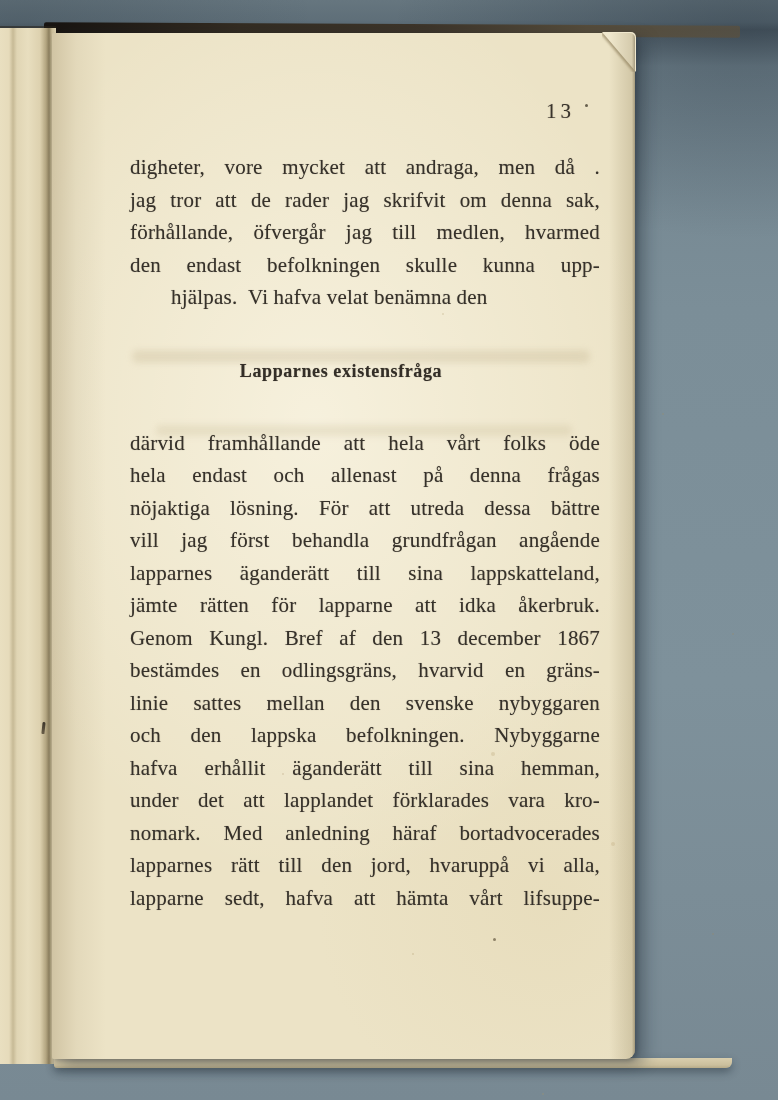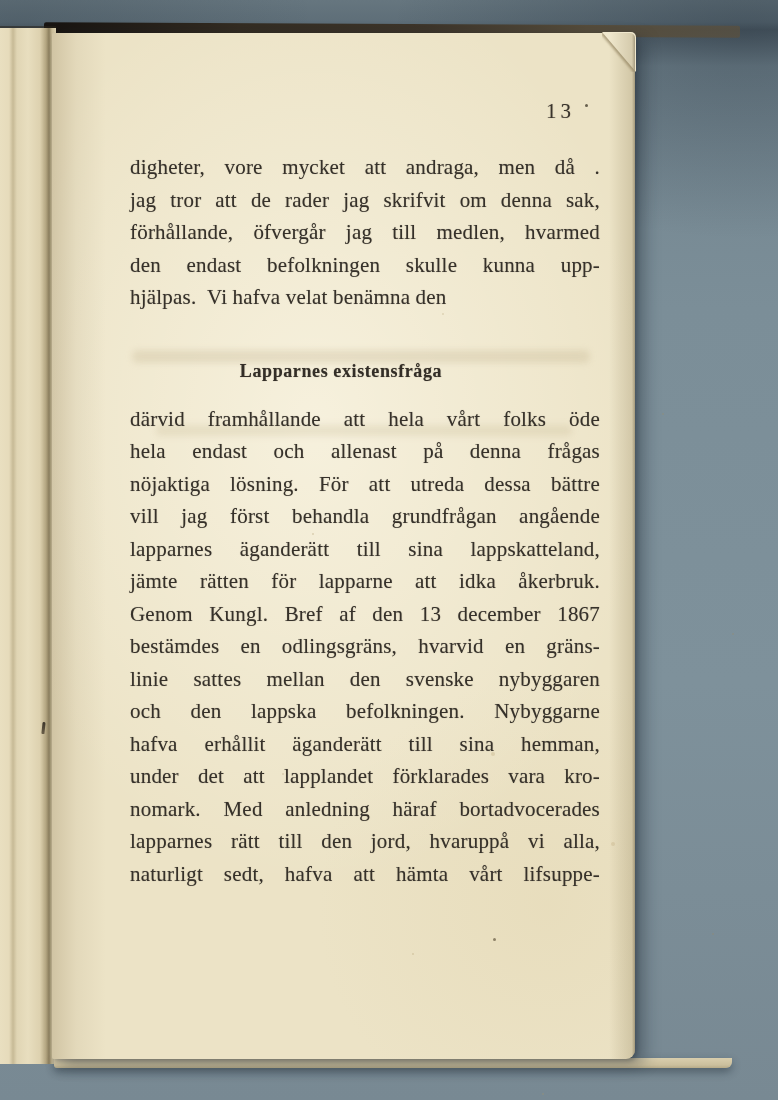--- a/index.html
+++ b/index.html
@@ -101,28 +101,28 @@
   .textblock {
     position: absolute; left: 78px; top: 118px; width: 470px;
     color: #36312a; font-size: 21px; letter-spacing: 0.2px;
     text-shadow: 0 0 1px rgba(56,50,40,0.38);
   }
   .line {
     line-height: 32.5px; height: 32.5px;
     text-align: justify; text-align-last: justify;
     overflow: visible; white-space: nowrap;
   }
-  .line.flush { text-align: right; text-align-last: left; white-space: normal; }
+  .line.flush { text-align: right; text-align-last: left; white-space: normal; margin-left: 41px; }
   .heading {
     margin-top: 37px; height: 40px; line-height: 40px;
     font-size: 18px; font-weight: bold; letter-spacing: 0.6px;
     text-align: center; transform: translateX(-24px);
     color: #332e27; text-shadow: 0 0 1px rgba(46,41,33,0.45);
   }
-  .para2 { margin-top: 12px; }
+  .para2 { margin-top: 36px; }
 </style>
 </head>
 <body>
 
 <div id="scene">
   <div class="cover-edge"></div>
   <div class="gutter">
     <div class="gutter-mark"></div>
   </div>
   <div class="bottom-stack"></div>
@@ -156,17 +156,17 @@
         <div class="line">lapparnes äganderätt till sina lappskatteland,</div>
         <div class="line">jämte rätten för lapparne att idka åkerbruk.</div>
         <div class="line">Genom Kungl. Bref af den 13 december 1867</div>
         <div class="line">bestämdes en odlingsgräns, hvarvid en gräns-</div>
         <div class="line">linie sattes mellan den svenske nybyggaren</div>
         <div class="line">och den lappska befolkningen. Nybyggarne</div>
         <div class="line">hafva erhållit äganderätt till sina hemman,</div>
         <div class="line">under det att lapplandet förklarades vara kro-</div>
         <div class="line">nomark. Med anledning häraf bortadvocerades</div>
         <div class="line">lapparnes rätt till den jord, hvaruppå vi alla,</div>
-        <div class="line">naturligt sedt, hafva att hämta vårt lifsuppe-</div>
+        <div class="line">lapparne sedt, hafva att hämta vårt lifsuppe-</div>
       </div>
     </div>
   </div>
 </div>
 
 </body></html>

